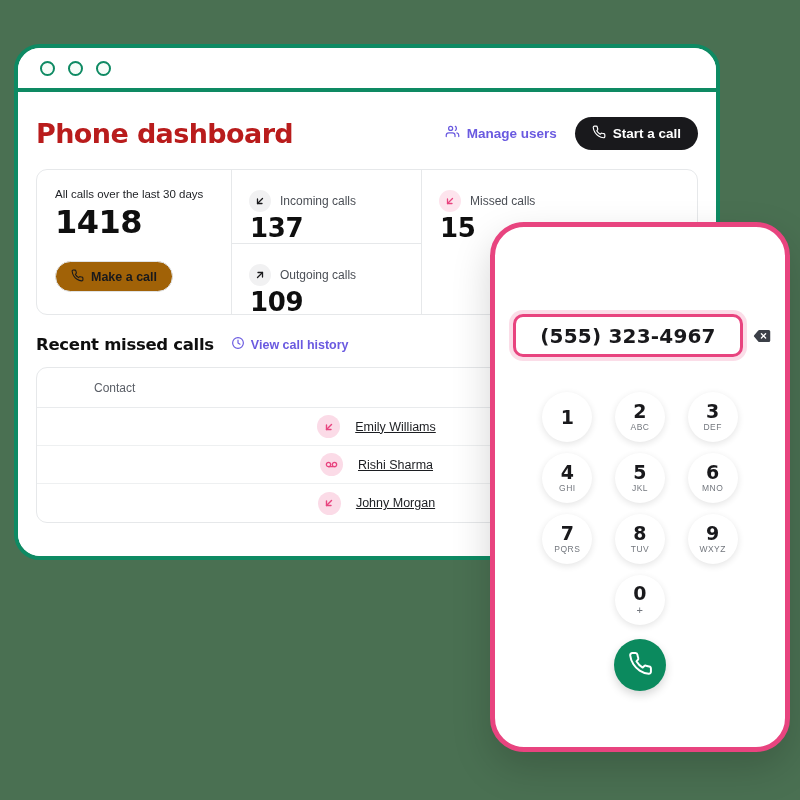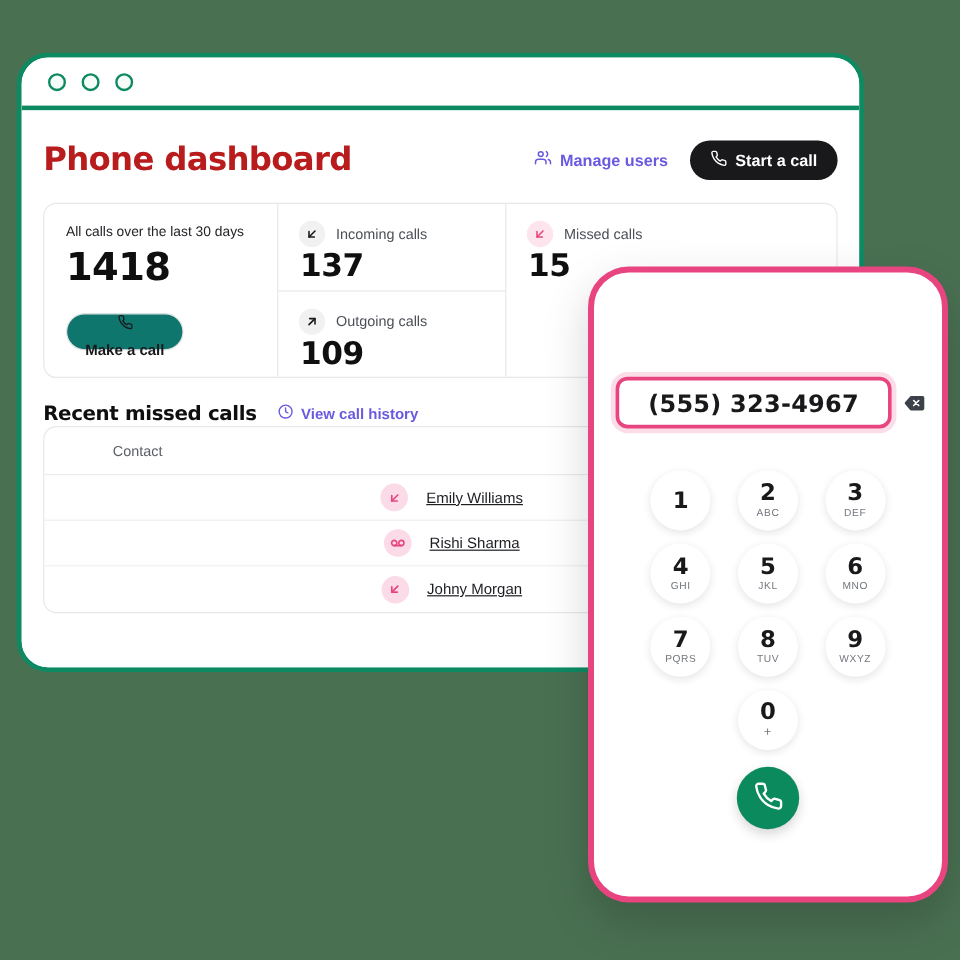--- a/index.html
+++ b/index.html
@@ -180,49 +180,49 @@
     color: #0f0f0f;
     margin-top: 3px;
     letter-spacing: -0.5px;
     font-family: "DejaVu Sans", sans-serif;
   }
   #make-call-button {
     margin-top: 20px;
     display: inline-flex;
     align-items: center;
     gap: 7px;
-    background: #0f766e;
+    background: #a16207;
     border: 1px solid #e0e2e4;
     border-radius: 18px;
     height: 31px;
     padding: 0 15px;
     font-size: 12.5px;
     font-weight: bold;
     color: #19191c;
     font-family: "Liberation Sans", sans-serif;
     cursor: pointer;
-    flex-direction: column;
   }
 
   #stats-mid {
     width: 190px;
     flex: 0 0 190px;
     border-right: 1px solid #e6e8ea;
     display: flex;
     flex-direction: column;
   }
   .stat-cell {
     padding: 14px 0 0 17px;
     flex: 1;
   }
   .stat-cell.divided { border-top: 1px solid #e6e8ea; }
   .stat-head {
     display: flex;
     align-items: center;
     gap: 9px;
+    margin-top: 6px;
   }
   .stat-badge {
     width: 22px;
     height: 22px;
     border-radius: 50%;
     background: #f1f1f2;
     display: flex;
     align-items: center;
     justify-content: center;
     flex: 0 0 22px;
@@ -263,21 +263,21 @@
     display: flex;
     align-items: center;
     gap: 6px;
     color: #6a5ae0;
     font-size: 12.5px;
     font-weight: bold;
     cursor: pointer;
   }
 
   #calls-table {
-    margin-top: 1px;
+    margin-top: 13px;
     border: 1px solid #e6e8ea;
     border-radius: 11px;
     overflow: hidden;
     background: #fff;
   }
   #calls-table-header {
     height: 40px;
     display: flex;
     align-items: center;
     border-bottom: 1px solid #e9ebed;

